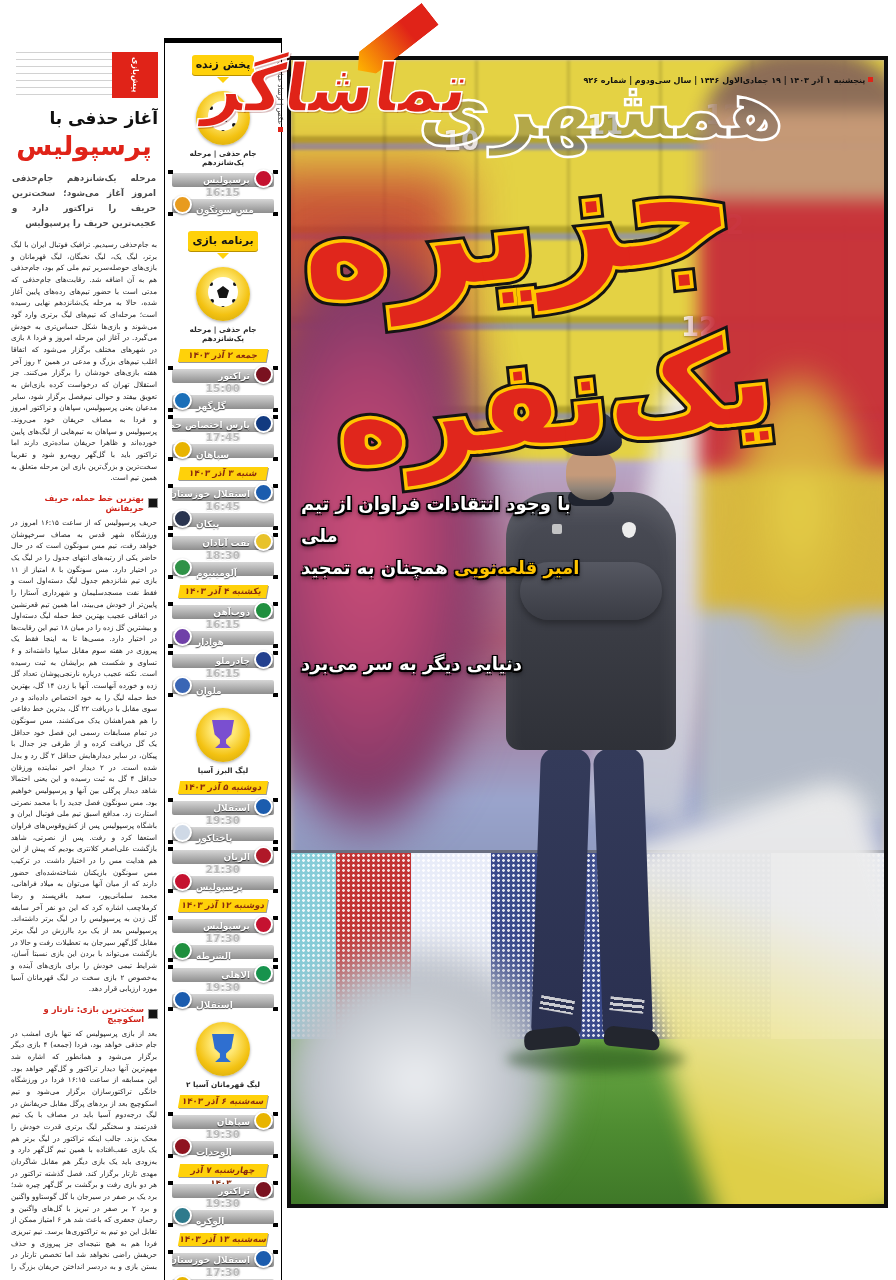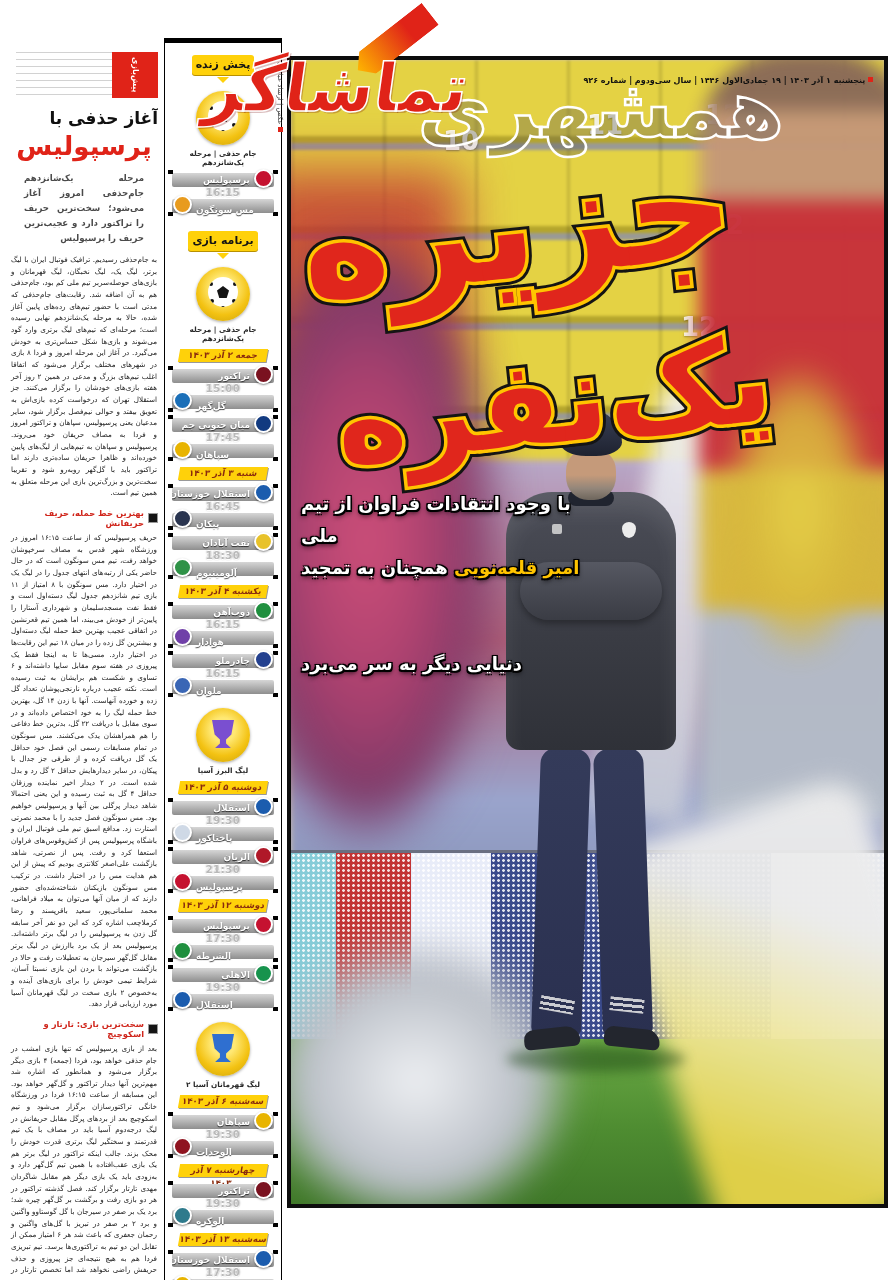--- a/index.html
+++ b/index.html
@@ -7,21 +7,21 @@
        font-family:"DejaVu Sans",sans-serif;direction:rtl;}
   
   .left-col{position:absolute;top:36px;left:10px;width:148px;height:1238px;overflow:hidden;}
   .kicker-row{display:flex;height:46px;margin:16px 0 10px;align-items:stretch;}
   .kicker-box{width:46px;background:#e02318;position:relative;}
   .kicker-box span{position:absolute;inset:0;writing-mode:vertical-rl;color:#fff;font-size:8px;
        font-weight:bold;display:flex;align-items:center;justify-content:center;}
   .kicker-lines{flex:1;margin-left:6px;background:repeating-linear-gradient(180deg,#d2d2d2 0 1px,transparent 1px 7px);}
   .hl-top{display:block;font-size:17px;font-weight:bold;color:#101010;text-align:right;letter-spacing:-.3px;}
   .hl-main{display:block;font-size:26px;font-weight:bold;color:#e02318;text-align:center;margin-top:3px;}
-  .lead{font-size:8.6px;font-weight:bold;color:#4a4a4a;text-align:justify;line-height:1.75;margin:10px 14px 8px;}
+  .lead{font-size:8.6px;font-weight:bold;color:#4a4a4a;text-align:justify;line-height:1.75;margin:10px 2px 8px;}
   .body-p{font-size:7.2px;color:#1c1c1c;text-align:justify;line-height:1.62;margin:3px 1px 9px;}
   .subhead{font-size:8.4px;color:#d0261c;font-weight:bold;margin:7px 0 4px;display:flex;align-items:center;gap:4px;}
   .subhead .sq{width:8px;height:8px;background:#141414;border:1px solid #999;flex:0 0 auto;}
   
   .mid-col{position:absolute;top:38px;left:164px;width:118px;height:1242px;box-sizing:border-box;
        border-top:5px solid #000;border-left:1.5px solid #000;border-right:1.5px solid #000;
        padding:10px 4px 0;overflow:hidden;background:#fff;}
   .tag{width:fit-content;margin:2px auto 16px;background:#ffd10a;border-radius:3px;padding:3px 4px 4px;
        font-weight:bold;font-size:11px;color:#141414;position:relative;box-shadow:0 1px 0 #b89000;}
   .tag::after{content:"";position:absolute;left:50%;bottom:-8px;margin-left:-6px;border:6px solid transparent;
@@ -192,21 +192,21 @@
     </div>
     <div class="match-time">15:00</div>
     <div class="band band-away">
       <span class="team-logo" style="background-color: rgb(27, 111, 184);"></span>
       <span class="team-name">گل‌گهر</span>
     </div>
   </div>
   <div class="match">
     <div class="band band-home">
       <span class="team-logo" style="background-color: rgb(18, 58, 128);"></span>
-      <span class="team-name">میان جنوبی جم</span>
+      <span class="team-name">پارس اختصاص جم</span>
     </div>
     <div class="match-time">17:45</div>
     <div class="band band-away">
       <span class="team-logo" style="background-color: rgb(232, 180, 0);"></span>
       <span class="team-name">سپاهان</span>
     </div>
   </div>
 
   <div class="date-band">شنبه ۳ آذر ۱۴۰۳</div>
   <div class="match">

